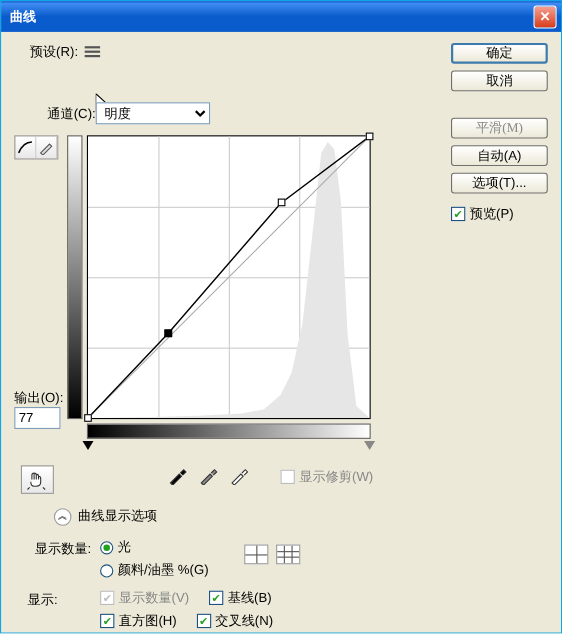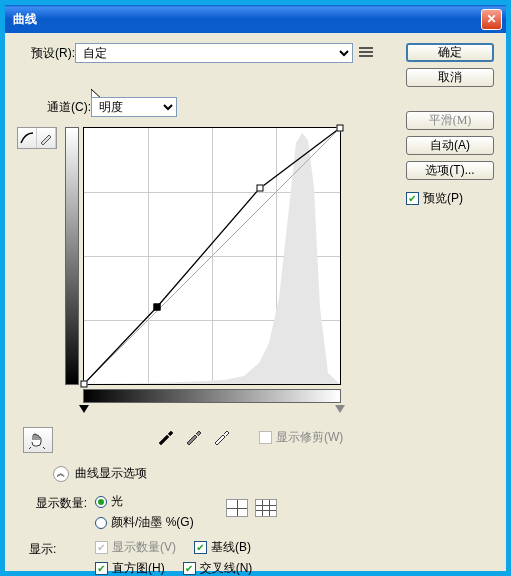--- a/index.html
+++ b/index.html
@@ -1,36 +1,36 @@
 <!DOCTYPE html>
 <html><head>
 <meta charset="utf-8">
 <style>
   * { box-sizing: border-box; font-family: "Microsoft YaHei","SimSun",Tahoma,sans-serif; font-size: 12px; }
   body { margin: 0; background: #fff; }
-  .window { width: 511px; height: 576px; background: #ece9d8; border: 5px solid #0ea5e9; position: relative; }
+  .window { width: 511px; height: 576px; background: #ece9d8; border: 1px solid #0ea5e9; position: relative; }
   .titlebar { height: 28px; background: linear-gradient(to bottom,#0a5bcb 0%,#3f8cf3 8%,#0a5bcb 50%,#0a5bcb 100%); display: flex; align-items: center; padding: 0 4px 0 8px; color: #fff; font-weight: bold; }
   .titlebar .title { flex: 1; }
   .closebtn { width: 21px; height: 21px; background: linear-gradient(#f5a090,#d83c1a); border: 1px solid #fff; border-radius: 3px; color: #fff; display:flex;align-items:center;justify-content:center; font-weight:bold; font-family:Arial; }
   .body { position: absolute; top: 28px; left:0; right:0; bottom:0; padding: 10px 12px; }
   .row { display:flex; align-items:center; margin-bottom:22px; }
   .lbl { text-align:right; }
   select,input[type=text]{ border:1px solid #7f9db9; background:#fff; height:20px; padding:1px 3px; }
   .preset-select{ width:278px; }
   .menu-icon{ width:16px;height:16px;margin-left:6px;display:inline-block;}
   .menu-icon::before{content:"";display:block;width:14px;border-top:2px solid #555;box-shadow:0 4px 0 #555,0 8px 0 #555;margin-top:2px;}
   .btncol{ position:absolute; top:10px; right:12px; width:88px; display:flex; flex-direction:column; gap:6px;}
   .btn{ height:19px; border:1px solid #707070; background:linear-gradient(#fff,#ece9d8); border-radius:3px; display:flex;align-items:center;justify-content:center;}
   .btn.default{ border:2px solid #3d7bad; }
   .btn.disabled{ color:#888;font-family:Liberation Serif, serif; }
   .chkrow{display:flex;align-items:center;gap:4px;margin-top:4px;}
   .chk{width:13px;height:13px;border:1px solid #1c5180;background:#fff;display:inline-flex;align-items:center;justify-content:center;font-size:10px;color:#21a121;}
   .mainarea{ position:absolute; left:12px; top:64px; width:374px; }
   .channelrow{display:flex;align-items:center;margin-bottom:6px;margin-left:22px;}
-  .channel-select{width:86px;}
+  .channel-select{width:104px;}
   .toolpair{ width:40px; height:22px; border:1px solid #999; background:linear-gradient(#fff,#e8e8e8); display:inline-flex; position:absolute; left:0; top:30px;}
   .toolpair span{flex:1;display:flex;align-items:center;justify-content:center;border-right:1px solid #ccc;}
   .curvewrap{position:absolute;left:48px;top:30px;}
   .vgrad{position:absolute;left:0;top:0;width:14px;height:258px;background:linear-gradient(to bottom,#fff,#000);border:1px solid #666;}
   .plot{position:absolute;left:18px;top:0;width:258px;height:258px;border:1px solid #000;background:#fff;}
   .hgrad{position:absolute;left:18px;top:262px;width:258px;height:14px;background:linear-gradient(to right,#000,#fff);border:1px solid #666;}
   .gridv,.gridh{position:absolute;background:#ccc;}
   .gridv{width:1px;height:100%;top:0;}
   .gridh{height:1px;width:100%;left:0;}
   .histo{position:absolute;inset:0;}
@@ -63,23 +63,20 @@
 
 <div class="window">
   <div class="titlebar">
     <span class="title">曲线</span>
     <div class="closebtn">✕</div>
   </div>
   <div class="body">
 
     <div class="row">
       <span class="lbl" style="width:58px">预设(R):</span>
-      <select class="preset-select">
-        <option>自定</option>
-      </select>
       <span class="menu-icon"></span>
     </div>
 
     <svg class="cursor-arrow" width="20" height="24">
       <polygon points="0,0 0,16 4,13 8,20 11,19 7,12 13,12" fill="#fff" stroke="#000" stroke-width="1"></polygon>
     </svg>
 
     <div class="btncol">
       <div class="btn default">确定</div>
       <div class="btn">取消</div>
@@ -135,20 +132,24 @@
           <div class="pt" style="left:0%;top:100%"></div>
           <div class="pt" style="left:28.5%;top:69.8%;background:#000"></div>
           <div class="pt" style="left:68.6%;top:23.5%"></div>
           <div class="pt" style="left:100%;top:0%"></div>
         </div>
         <div class="hgrad"></div>
         <div class="tri black" style="left:14px;top:278px"></div>
         <div class="tri white" style="left:270px;top:278px"></div>
       </div>
 
+      <div class="outputsec">
+        <div>输出(O):</div>
+        <input type="text" class="smallinput" value="77" style="">
+      </div>
 
 
       <div class="handtool">
         <svg width="20" height="20">
             <path d="M5 10 L5 6 Q5 4 7 4 L7 10 M7 4 Q9 4 9 6 L9 10 M9 5 Q11 5 11 7 L11 10 M11 7 Q13 7 13 9 L13 12 Q13 16 9 16 L7 16 Q4 16 4 12" stroke="#333" fill="#fff" stroke-width="1"></path>
             <path d="M3 17 L1 19 M15 17 L17 19" stroke="#333"></path>
           </svg>
       </div>
 
       <div class="droppers">

